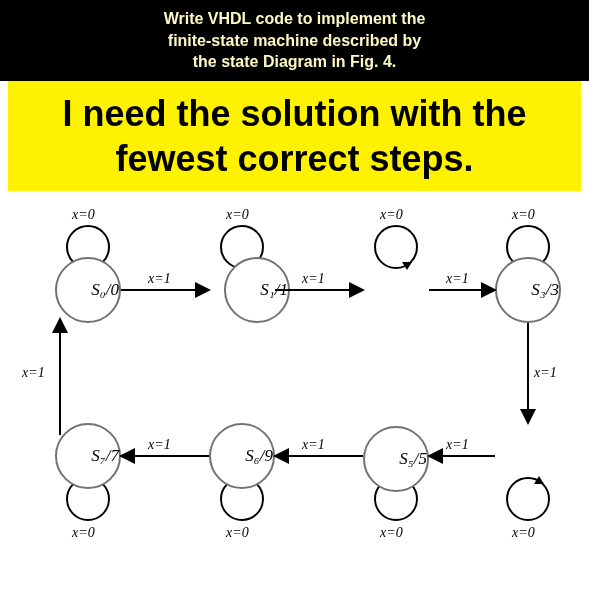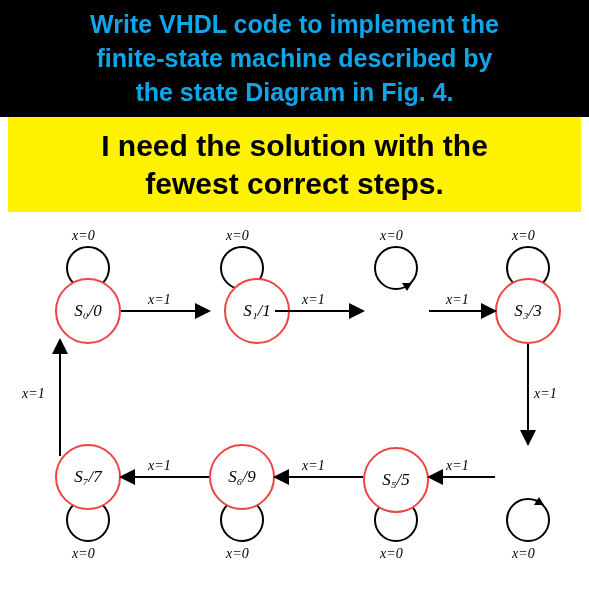--- a/index.html
+++ b/index.html
@@ -1,20 +1,20 @@
 <!DOCTYPE html>
 <html><head>
 <meta charset="utf-8">
 <style>
 *{box-sizing:border-box;margin:0;padding:0}
 body{font-family:Arial,Helvetica,sans-serif;width:589px;height:602px;background:#fff;overflow:hidden}
-.header{background:#000;color:#0ea5e9;text-align:center;font-weight:700;font-size:25px;line-height:1.35;padding:8px 10px}
-.sub{background:#fff200;color:#000;text-align:center;font-weight:700;font-size:30px;line-height:1.25;padding:10px 6px;margin:0 8px}
+.header{background:#000;color:#fef9c3;text-align:center;font-weight:700;font-size:16px;line-height:1.35;padding:8px 10px}
+.sub{background:#fff200;color:#000;text-align:center;font-weight:700;font-size:36px;line-height:1.25;padding:10px 6px;margin:0 8px}
 .canvas{position:relative;height:360px;margin-top:4px}
-.state{position:absolute;width:66px;height:66px;border:2px solid #ef4444;border-radius:50%;display:flex;align-items:center;justify-content:center;font-family:'Times New Roman',serif;font-style:italic;font-size:17px;background:#fff}
+.state{position:absolute;width:66px;height:66px;border:2px solid #737373;border-radius:50%;display:flex;align-items:center;justify-content:flex-end;font-family:'Times New Roman',serif;font-style:italic;font-size:17px;background:#fff}
 .loop{position:absolute;width:44px;height:44px;border:2px solid #000;border-radius:50%;background:transparent}
 .loop::after{content:'';position:absolute;width:0;height:0;border-left:5px solid transparent;border-right:5px solid transparent}
 .loop.top::after{border-top:8px solid #000;bottom:-3px;right:4px}
 .loop.bot::after{border-bottom:8px solid #000;top:-3px;right:4px}
 .lbl{position:absolute;font-family:'Times New Roman',serif;font-style:italic;font-size:14px;white-space:nowrap}
 svg.arrows{position:absolute;left:0;top:0;width:589px;height:360px;pointer-events:none}
 </style>
 </head>
 <body>
 

